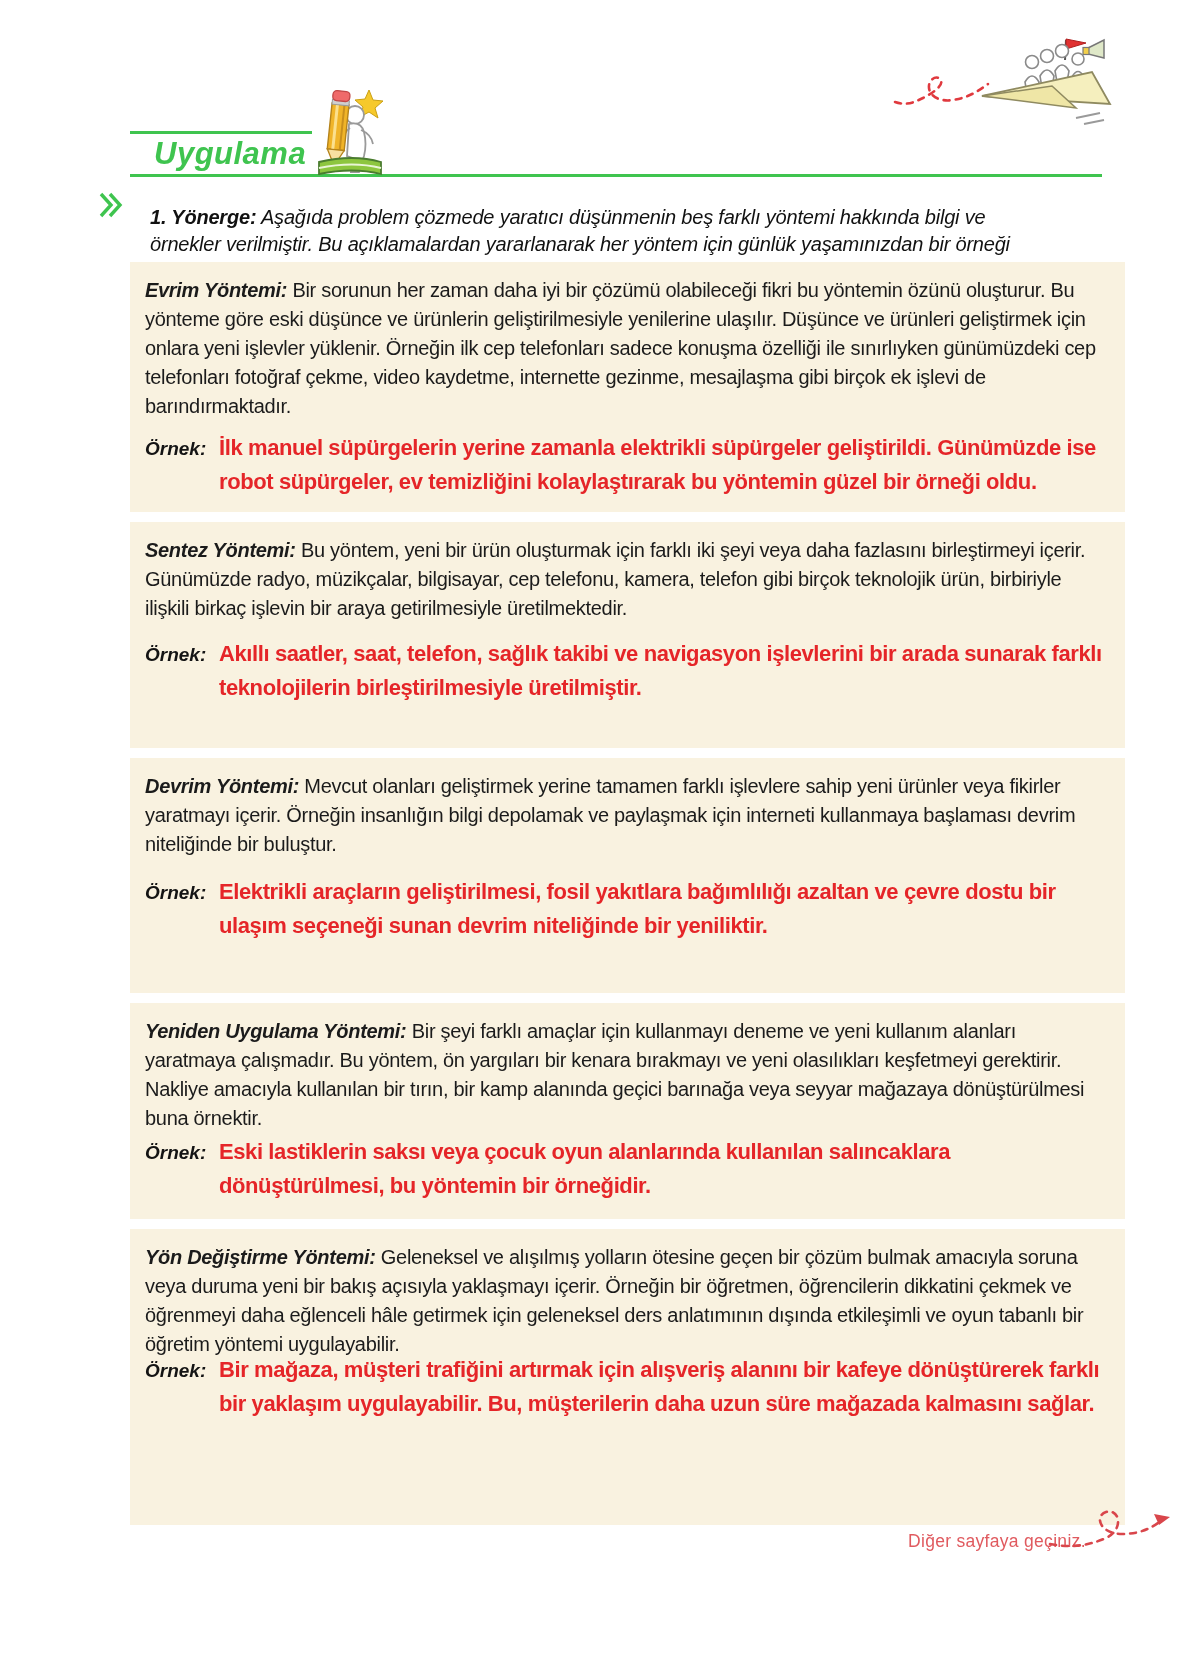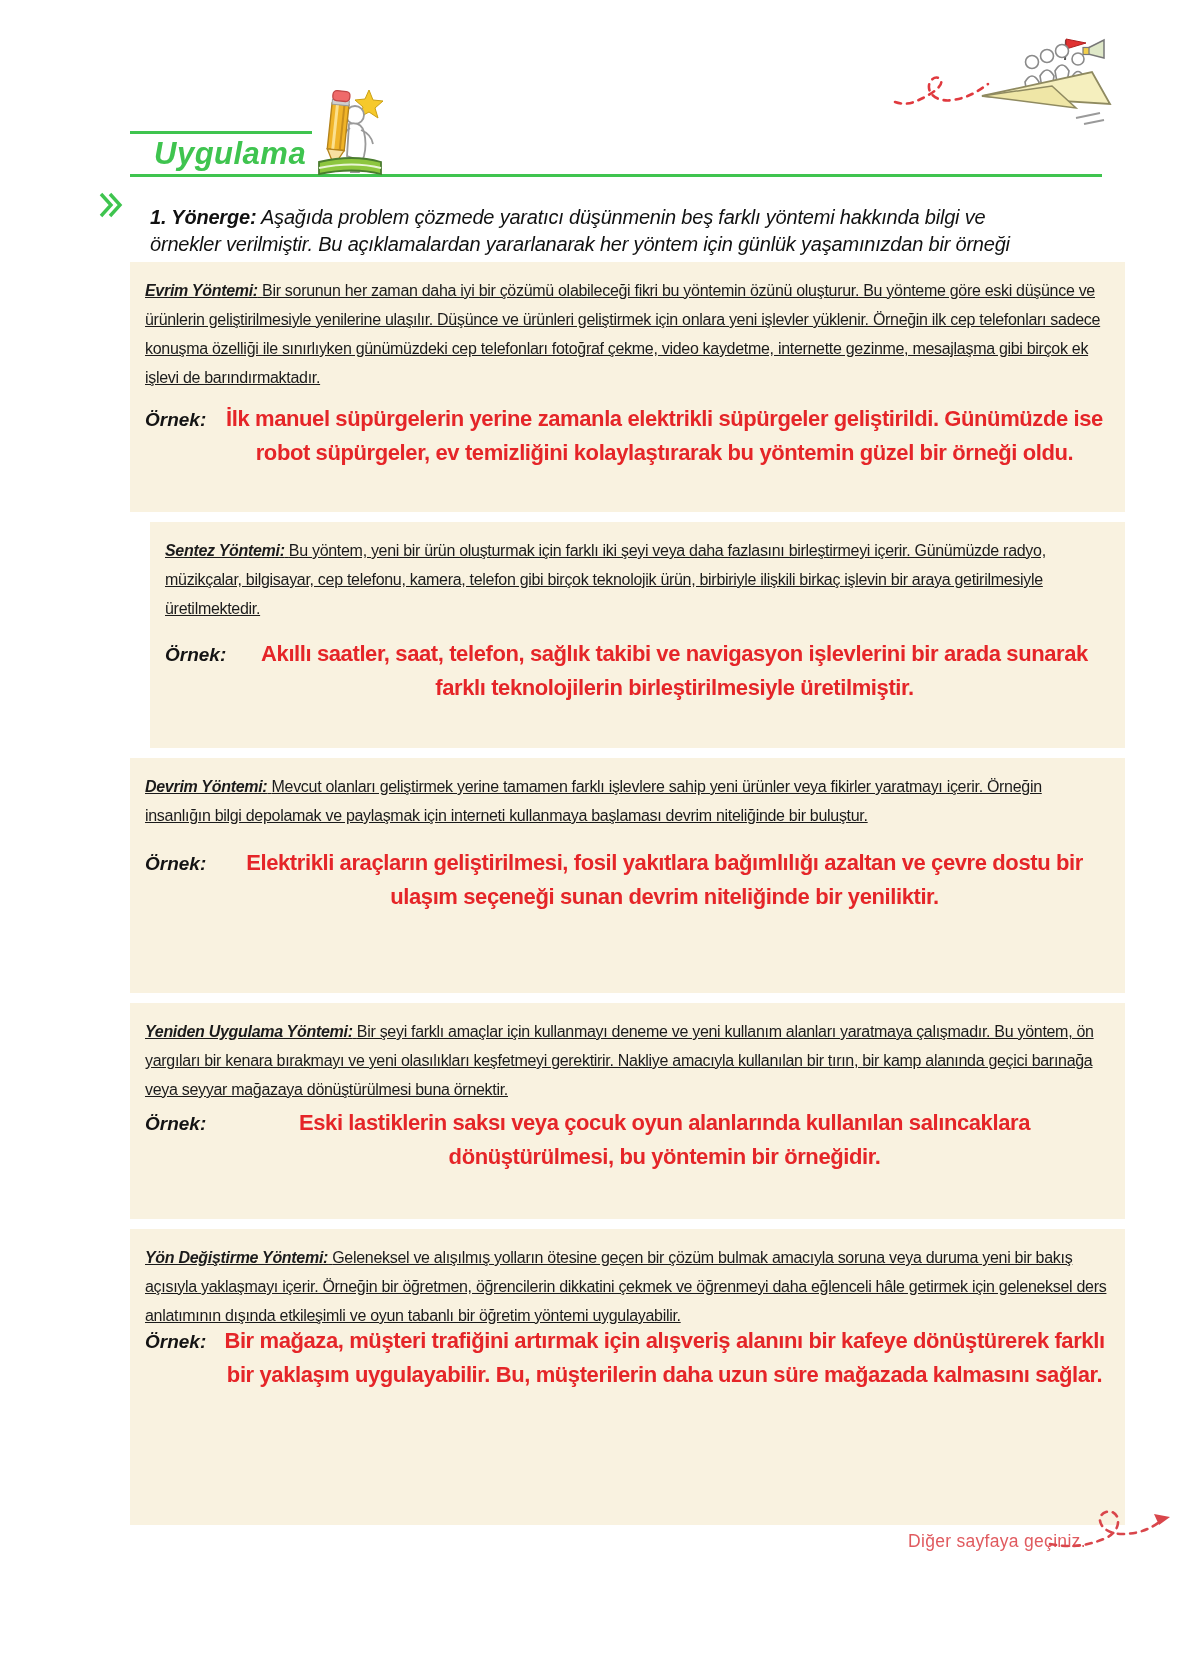--- a/index.html
+++ b/index.html
@@ -60,48 +60,46 @@
   
   .cards {
     position: absolute; left: 130px; top: 262px; width: 995px;
     display: flex; flex-direction: column; gap: 10px;
   }
   .card {
     background: #f9f2e0;
     padding: 14px 15px 10px 15px;
   }
   .card-1 { min-height: 250px; }
-  .card-2 { min-height: 226px; margin-left: 20px; }
+  .card-2 { min-height: 226px; }
   .card-3 { min-height: 235px; }
   .card-4 { min-height: 216px; }
   .card-5 { min-height: 296px; }
   .desc {
     margin: 0;
-    font-size: 16px; line-height: 29px;
+    font-size: 20px; line-height: 29px;
     letter-spacing: -0.3px;
     color: #1b1b1b;
-    text-decoration: underline;
   }
   .method-name { font-weight: bold; font-style: italic; }
   .example-row { display: flex; gap: 14px; margin-top: 10px; }
   .card-2 .example-row { margin-top: 14px; }
   .card-3 .example-row { margin-top: 16px; }
   .card-4 .example-row { margin-top: 2px; }
   .card-5 .example-row { margin-top: -6px; }
   .example-label {
     flex: none; width: 60px;
     font-size: 19px; font-weight: bold; font-style: italic;
     color: #141414; padding-top: 7px;
   }
   .answer {
     margin: 0; max-width: 895px;
     font-size: 22px; line-height: 34px;
     font-weight: bold; letter-spacing: -0.4px;
     color: #e52528;
-    text-align: center;
   }
 
   
   .next-note {
     position: absolute; left: 908px; top: 1531px;
     font-size: 17.5px; color: #e05a5f; letter-spacing: 0.3px;
     white-space: nowrap;
   }
   .loop-arrow { position: absolute; left: 1048px; top: 1492px; }
   .page-number {

